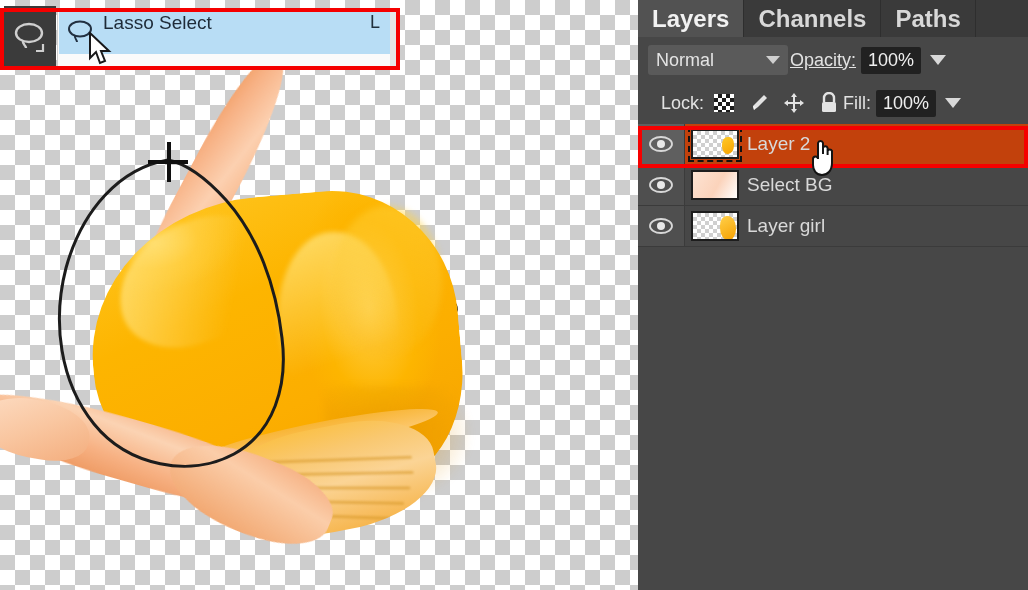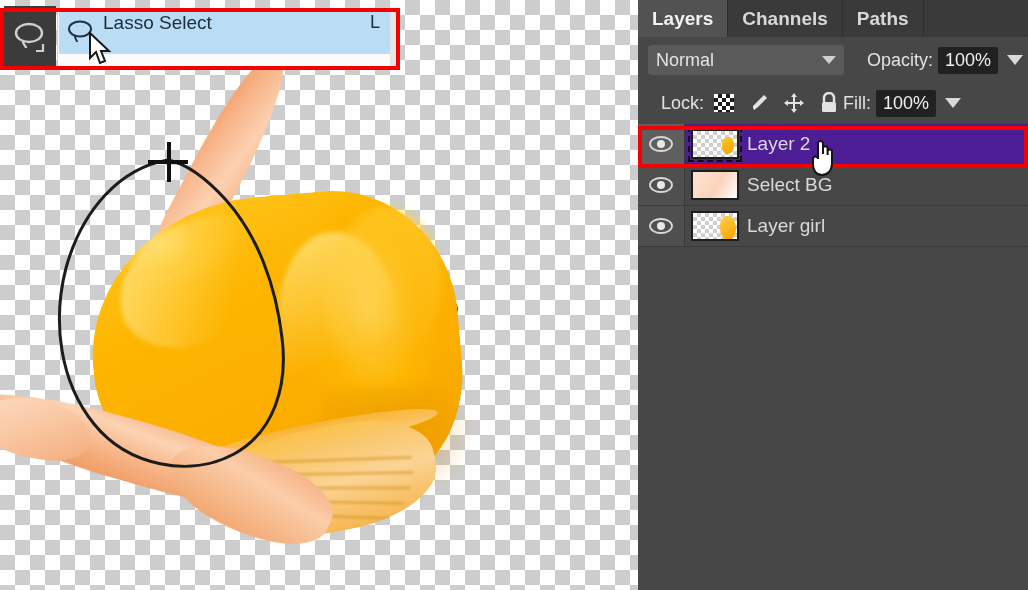--- a/index.html
+++ b/index.html
@@ -172,38 +172,38 @@
   .panel{
     position:absolute;left:638px;top:0;width:390px;height:590px;
     background:#474747;color:#d6d6d6;
   }
   .tabs{
     position:absolute;left:0;top:0;width:390px;height:37px;
     background:#3a3a3a;display:flex;align-items:stretch;
   }
   .tab{
     display:flex;align-items:center;padding:0 14px;
-    font-size:19px;font-weight:bold;color:#d8d8d8;
+    font-size:24px;font-weight:bold;color:#d8d8d8;
     border-right:1px solid #2e2e2e;
   }
   .tab.active{background:#525252;color:#f2f2f2;}
   .tabs-rest{flex:1;border-right:none;}
 
   .blendrow{
     position:absolute;left:0;top:38px;width:390px;height:44px;
     display:flex;align-items:center;padding-left:10px;box-sizing:border-box;
   }
   .blend-select{
-    width:196px;height:30px;background:#5a5a5a;border-radius:3px;
+    width:140px;height:30px;background:#5a5a5a;border-radius:3px;
     display:flex;align-items:center;padding:0 8px;box-sizing:border-box;
     font-size:18px;color:#e4e4e4;
   }
   .blend-select .bname{flex:1;}
   .caret{width:0;height:0;border-left:7px solid transparent;border-right:7px solid transparent;border-top:8px solid #cfcfcf;}
-  .opacity-lbl{margin-left:23px;font-size:18px;color:#e2e2e2;}
+  .opacity-lbl{margin-left:2px;font-size:18px;color:#e2e2e2;text-decoration:underline;}
   .num-box{
     margin-left:5px;background:#212121;color:#efefef;font-size:18px;
     padding:3px 7px;border-radius:2px;
   }
   .caret-sm{margin-left:9px;width:0;height:0;border-left:8px solid transparent;border-right:8px solid transparent;border-top:10px solid #d9d9d9;}
 
   .lockrow{
     position:absolute;left:0;top:84px;width:390px;height:38px;
     display:flex;align-items:center;padding-left:23px;box-sizing:border-box;
     font-size:18px;color:#e2e2e2;
@@ -218,21 +218,21 @@
       linear-gradient(45deg,#1c1c1c 25%,transparent 25%,transparent 75%,#1c1c1c 75%);
     background-size:8px 8px;background-position:0 0,4px 4px;
   }
   .fill-lbl{margin-left:3px;font-size:18px;color:#e2e2e2;}
 
   .layer-list{position:absolute;left:0;top:124px;width:390px;}
   .layer-row{
     display:flex;align-items:center;height:40px;
     border-bottom:1px solid #3b3b3b;background:#474747;
   }
-  .layer-row.sel{background:#4c1d95;text-align:center;}
+  .layer-row.sel{background:#c2410c;text-align:center;}
   .eye-btn{
     width:46px;height:40px;display:flex;align-items:center;justify-content:center;
     background:#4f4f4f;border-right:1px solid #3b3b3b;
   }
   .layer-row.sel .eye-btn{background:#5f5f5f;}
   .thumb{
     width:48px;height:30px;margin:0 8px 0 6px;border:2px solid #1d1d1d;
     box-sizing:border-box;position:relative;overflow:hidden;
     background-color:#ffffff;
     background-image:

